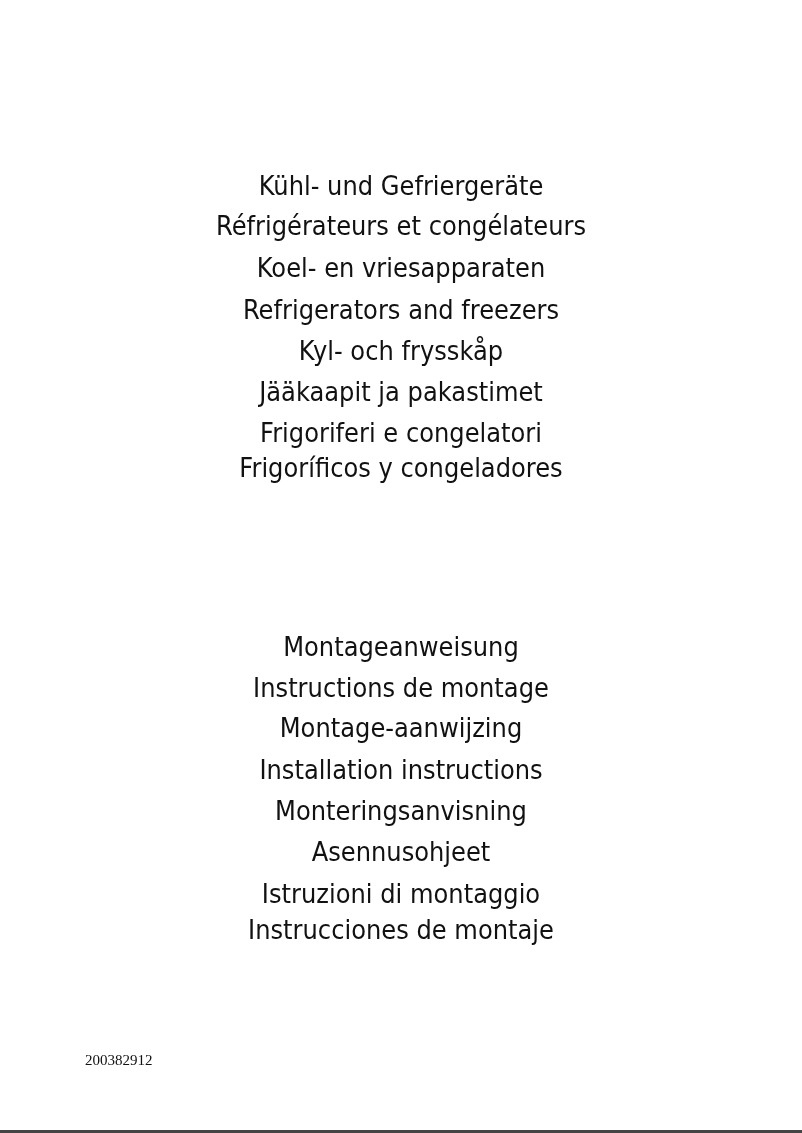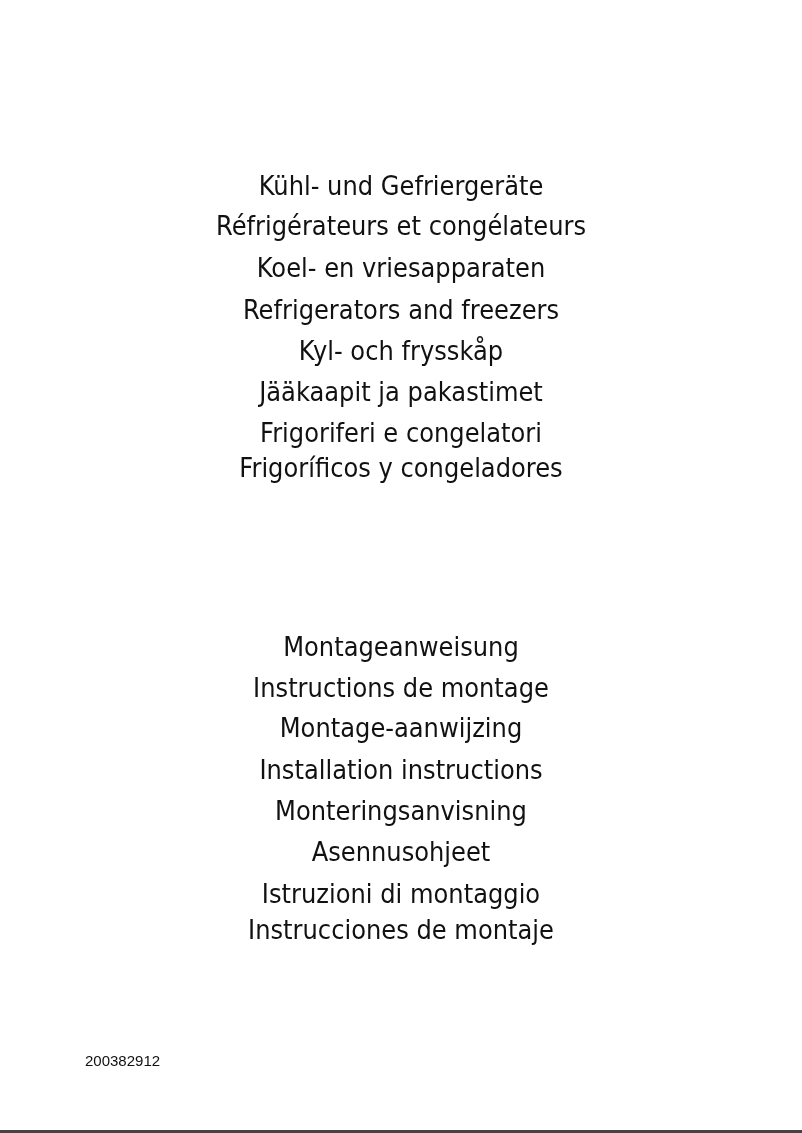--- a/index.html
+++ b/index.html
@@ -6,21 +6,21 @@
     body {
       width: 802px; height: 1133px; background: #ffffff; position: relative; overflow: hidden;
       font-family: "DejaVu Sans", sans-serif; color: #111111;
     }
     .line {
       position: absolute; left: 0; width: 802px; text-align: center;
       font-size: 26px; line-height: 30px; letter-spacing: 0px; white-space: nowrap;
       font-family: "DejaVu Sans", sans-serif; transform: scaleX(0.93);
     }
     .code {
-      position: absolute; left: 85px; top: 1052px; font-family: Liberation Sans, sans-serif;
+      position: absolute; left: 85px; top: 1052px; font-family: Liberation Serif, serif;
       font-size: 15px; color: #111;
     }
     .bottom-rule {
       position: absolute; left: 0; top: 1130px; width: 802px; height: 3px; background: #444;
     }
   </style>
 </head>
 <body>
 
 <div>

